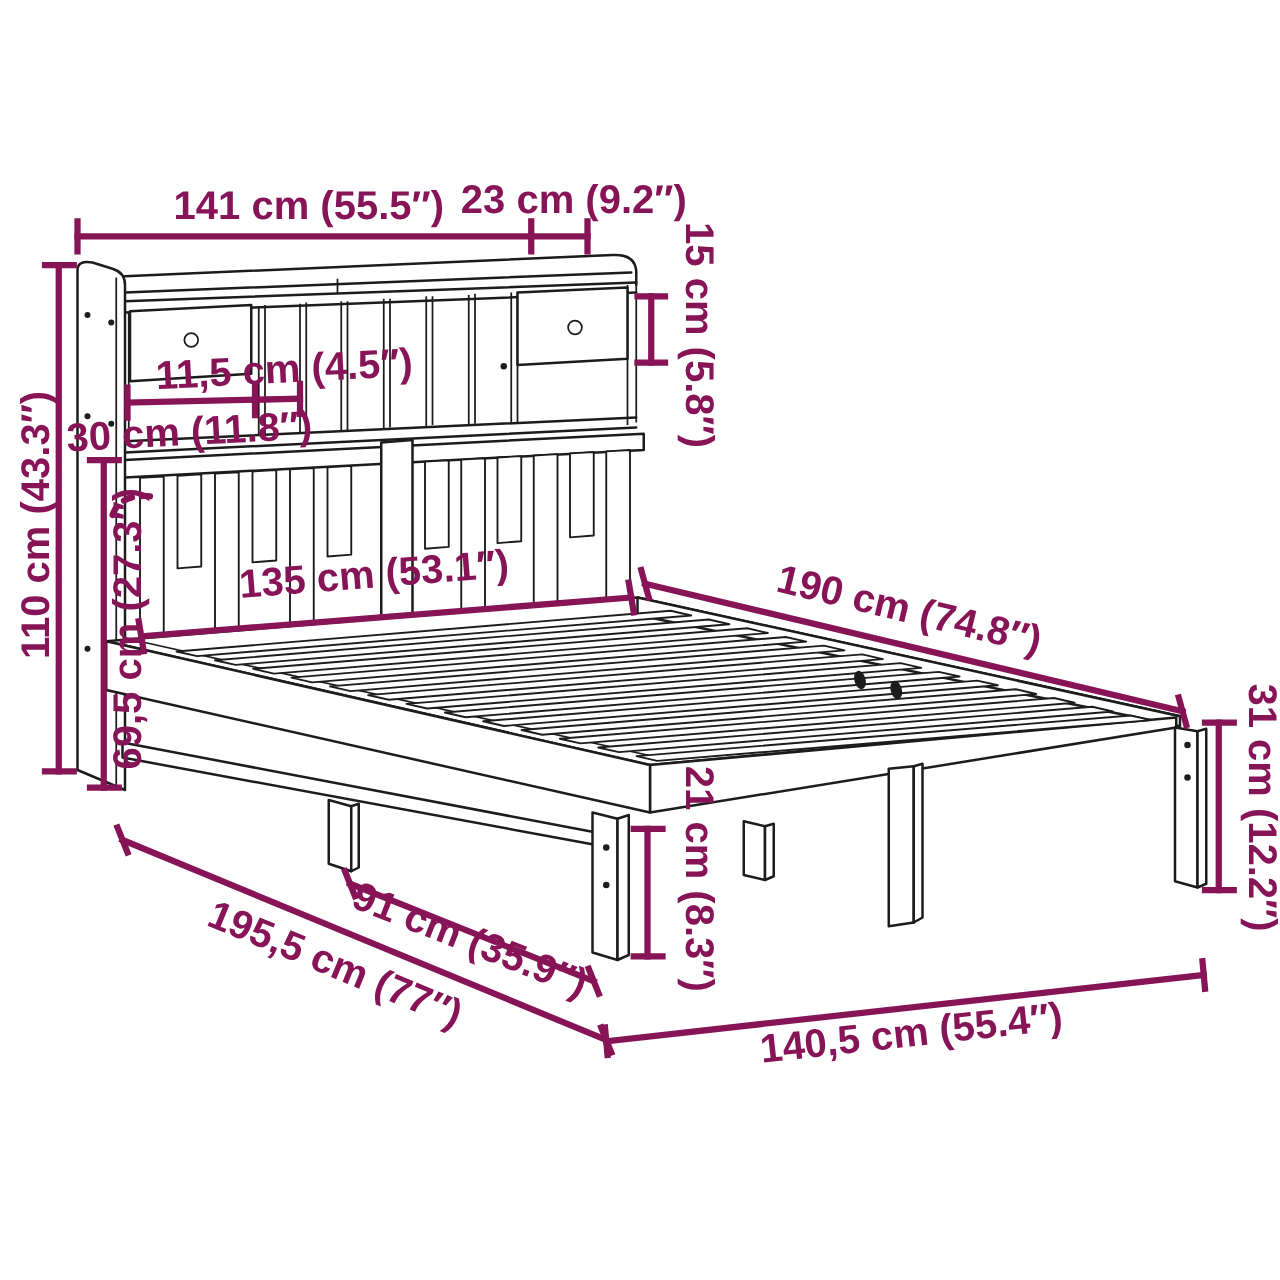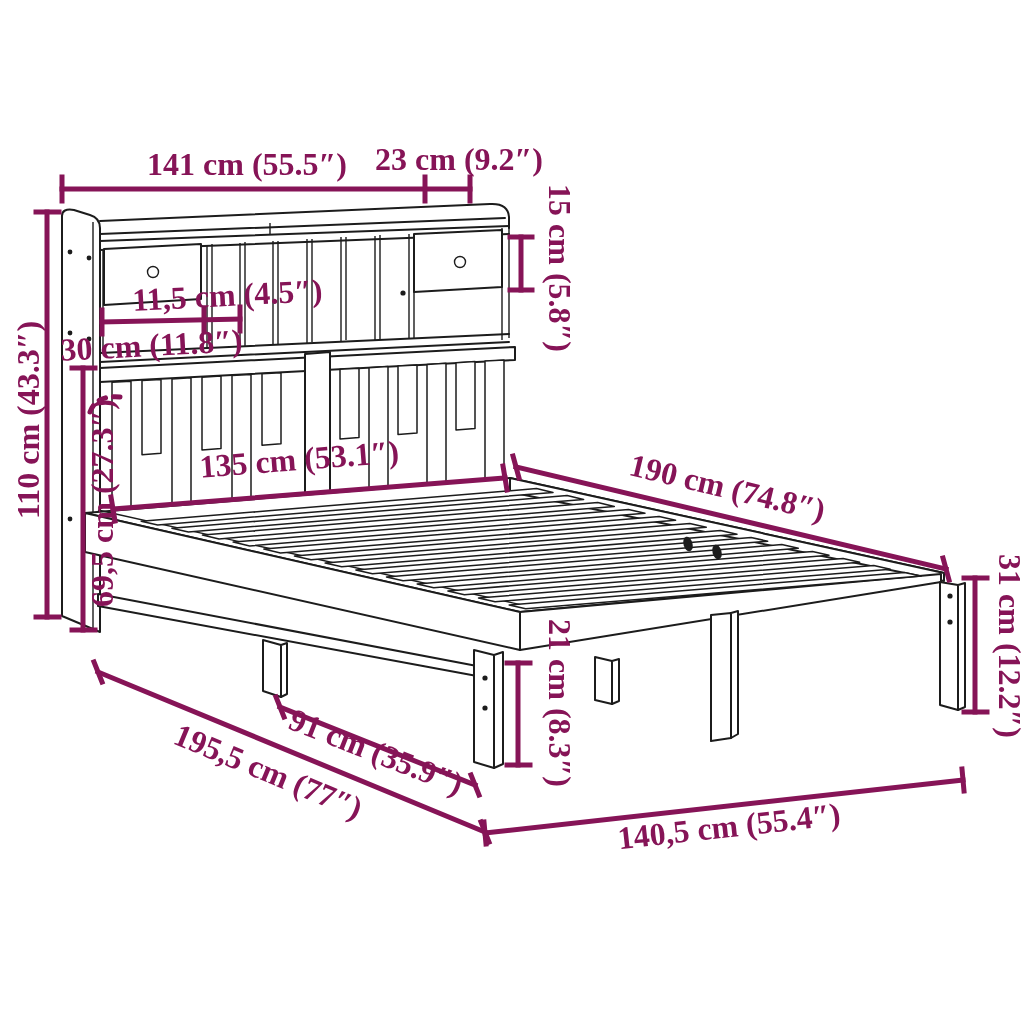--- a/index.html
+++ b/index.html
@@ -1,17 +1,17 @@
 <!DOCTYPE html>
 <html><head>
 <meta charset="utf-8">
 <style>
   html,body{margin:0;padding:0;background:#ffffff;}
   .stage{position:relative;width:1024px;height:1024px;background:#ffffff;overflow:hidden;
-         font-family:Liberation Serif, serif;}
+         font-family:Liberation Sans, sans-serif;}
   svg{display:block;}
   .wood{stroke:#1c1c1c;stroke-width:2;fill:none;stroke-linejoin:round;stroke-linecap:round;}
   .woodfill{stroke:#1c1c1c;stroke-width:2;fill:#ffffff;stroke-linejoin:round;}
   .thin{stroke:#1c1c1c;stroke-width:1.4;fill:none;}
   .dot{fill:#1c1c1c;stroke:none;}
   .dim-line{stroke:#861457;stroke-width:5;fill:none;stroke-linecap:square;}
   .dim-cap{stroke:#861457;stroke-width:5;fill:none;stroke-linecap:square;}
   .dim-dash{stroke:#861457;stroke-width:5;fill:none;stroke-linecap:round;stroke-dasharray:7 8;}
   .dim-text{fill:#861457;font-size:32px;font-weight:bold;text-anchor:middle;}
 </style>

